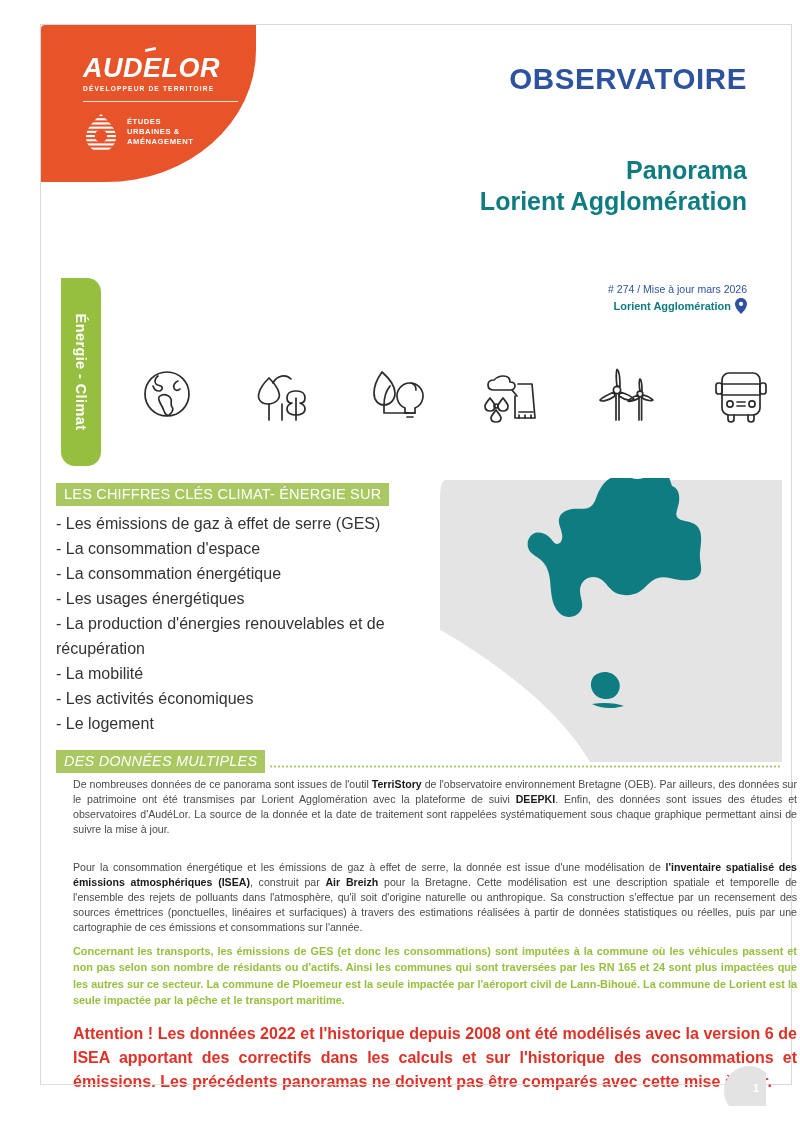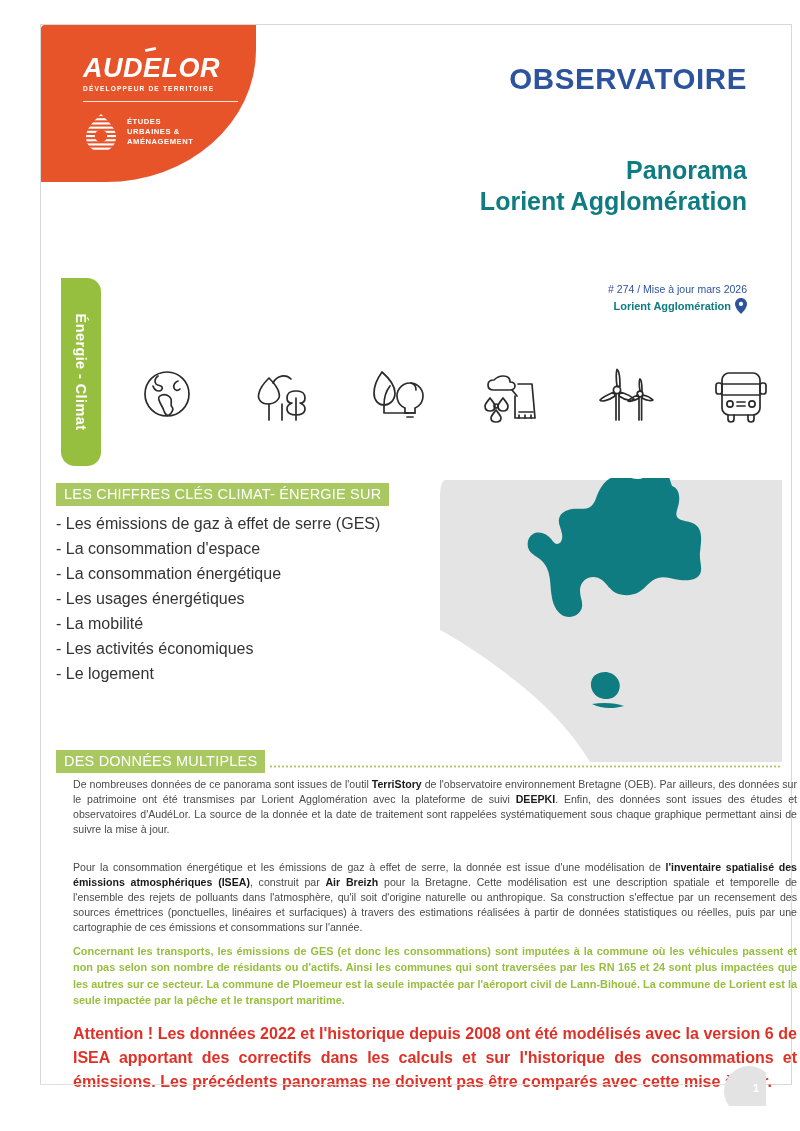--- a/index.html
+++ b/index.html
@@ -130,21 +130,21 @@
   
   .map-panel{
     position:absolute; left:424px; top:478px; width:342px; height:284px;
     overflow:hidden; background:#ffffff;
   }
   .map-panel svg{ display:block; }
 
   
   .data-head-row{
     position:absolute; left:40px; top:750px; width:724px;
-    display:flex; align-items:center; gap:4px;
+    display:flex; align-items:center; gap:4px;font-style:italic;
   }
   .dd-head{
     display:inline-block; background:#a9c861; color:#ffffff;
     font-size:14.5px; letter-spacing:.2px; padding:3px 8px 4px 8px;
     white-space:nowrap;
   }
   .dd-dots{
     flex:1; height:3px;
     background-image:radial-gradient(circle, #a9c861 1px, transparent 1.2px);
     background-size:4px 3px; background-repeat:repeat-x;
@@ -333,20 +333,21 @@
     </span>
   </div>
 
   <div class="keyfig">
     <div class="kf-head">LES CHIFFRES CLÉS CLIMAT- ÉNERGIE SUR</div>
     <div class="kf-list">
       <div class="kf-item">- Les émissions de gaz à effet de serre (GES)</div>
       <div class="kf-item">- La consommation d'espace</div>
       <div class="kf-item">- La consommation énergétique</div>
       <div class="kf-item">- Les usages énergétiques</div>
+      <div class="kf-item wrap">- La production d'énergies renouvelables et de récupération</div>
       <div class="kf-item">- La mobilité</div>
       <div class="kf-item">- Les activités économiques</div>
       <div class="kf-item">- Le logement</div>
     </div>
   </div>
 
   <div class="map-panel">
     <svg viewBox="0 0 342 284" width="342" height="284" aria-hidden="true">
 
       <path d="M6 2 H342 V284 H150 C150 284 132 252 96 220 C60 188 16 160 0 152 L0 20 C0 8 2 2 6 2 Z" fill="#e4e4e4"></path>

